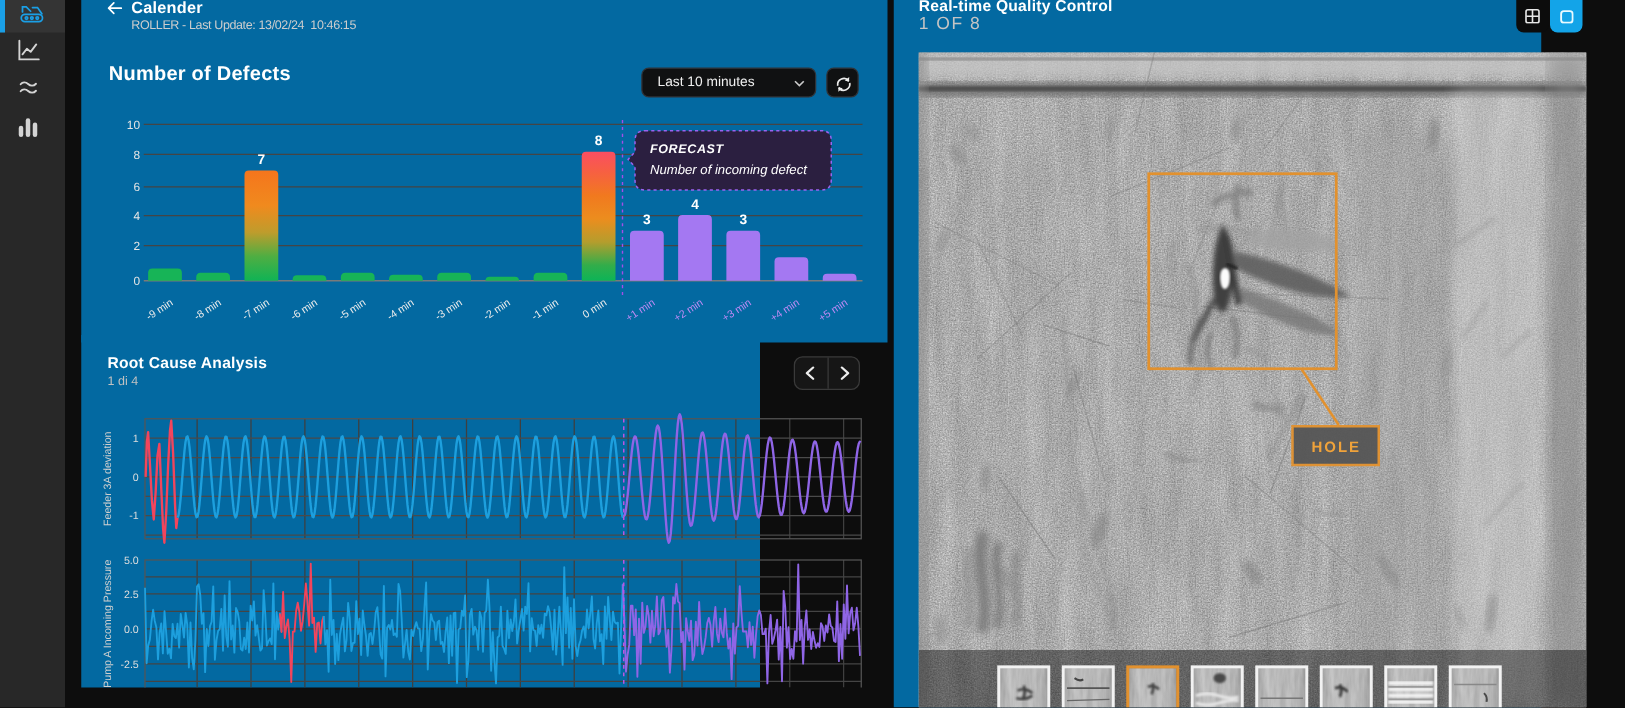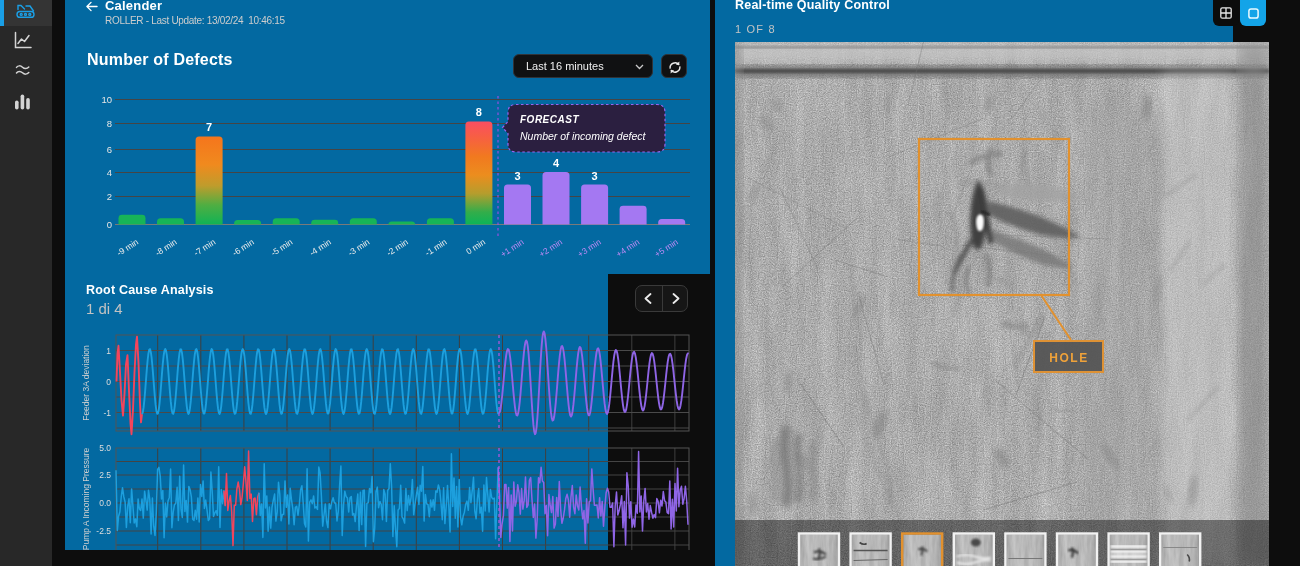--- a/index.html
+++ b/index.html
@@ -43,21 +43,21 @@
 
 <div class="panel" style="left:65px;top:0;width:645px;height:274px">
   <svg class="abs" style="left:20px;top:1px" width="13" height="11" viewBox="0 0 14 12">
     <path d="M13,6 H2 M6.5,1.5 L2,6 L6.5,10.5" stroke="#fff" stroke-width="1.5" fill="none" stroke-linecap="round" stroke-linejoin="round"></path>
   </svg>
   <div class="abs" style="left:40px;top:-2px;font-size:13px;font-weight:bold;color:#fff;letter-spacing:.2px">Calender</div>
   <div class="abs" style="left:40px;top:15px;font-size:10px;color:#cdcdcd;letter-spacing:-0.3px">ROLLER - Last Update: 13/02/24&nbsp; 10:46:15</div>
   <div class="abs" style="left:22px;top:51px;font-size:16px;font-weight:bold;color:#fff;letter-spacing:.2px">Number of Defects</div>
 
   <div class="abs" style="left:448px;top:54px;width:140px;height:24px;background:#101112;border:1px solid #303338;border-radius:6px">
-    <div class="abs" style="left:12px;top:5px;font-size:11px;color:#f0f0f0">Last 16 minutes</div>
+    <div class="abs" style="left:12px;top:5px;font-size:11px;color:#f0f0f0">Last 10 minutes</div>
     <svg class="abs" style="left:121px;top:9px" width="9" height="6" viewBox="0 0 9 6">
           <path d="M1,1 L4.5,4.5 L8,1" stroke="#cacaca" stroke-width="1.3" fill="none"></path>
         </svg>
   </div>
   <div class="abs" style="left:596px;top:54px;width:26px;height:24px;background:#101112;border:1px solid #303338;border-radius:6px">
     <svg class="abs" style="left:6px;top:4.5px" width="14" height="15" viewBox="0 0 14 15">
       <g stroke="#ececec" stroke-width="1.4" fill="none">
         <path d="M2.2,8.6 A4.9,4.9 0 0 1 11,4.9"></path>
         <path d="M11.8,6.4 A4.9,4.9 0 0 1 3,10.1"></path>
       </g>
@@ -134,21 +134,21 @@
         <text text-anchor="end" transform="translate(613.7,243.5) rotate(-33)" font-size="8.5" fill="#bd8af5">+5 min</text>
     <line x1="433" y1="96" x2="433" y2="237" stroke="#a44de8" stroke-width="1.1" stroke-dasharray="2.5,3"></line>
     <path d="M451,104.5 H592 Q600,104.5 600,112.5 V144 Q600,152 592,152 H451 Q443,152 443,144 V133.5 L437.5,127.5 L443,121.5 V112.5 Q443,104.5 451,104.5 Z" fill="#2b1f40" stroke="#9a63ef" stroke-width="1.2" stroke-dasharray="2.5,2.5"></path>
     <text x="455" y="122.5" font-size="10" font-weight="bold" font-style="italic" fill="#fff" letter-spacing="0.5">FORECAST</text>
     <text x="455" y="139.5" font-size="10.5" font-style="italic" fill="#fff">Number of incoming defect</text>
   </svg>
 </div>
 
 <div class="panel" style="left:65px;top:268px;width:543px;height:282px">
   <div class="abs" style="left:21px;top:15px;font-size:12.5px;font-weight:bold;color:#fff;letter-spacing:.2px">Root Cause Analysis</div>
-  <div class="abs" style="left:21px;top:32px;font-size:15px;color:#c2c2c2">1 di 4</div>
+  <div class="abs" style="left:21px;top:32px;font-size:10px;color:#c2c2c2">1 di 4</div>
   <div class="abs" style="left:570px;top:17px;width:53px;height:27px;background:#161616;border:1px solid #3a3a3a;border-radius:7px">
     <div class="abs" style="left:26px;top:0;width:1px;height:25px;background:#3a3a3a"></div>
     <svg class="abs" style="left:8px;top:7px" width="8" height="11" viewBox="0 0 8 11">
           <path d="M6.5,1 L1.5,5.5 L6.5,10" stroke="#ececec" stroke-width="1.8" fill="none" stroke-linecap="round" stroke-linejoin="round"></path>
         </svg>
     <svg class="abs" style="left:36px;top:7px" width="8" height="11" viewBox="0 0 8 11">
           <path d="M1.5,1 L6.5,5.5 L1.5,10" stroke="#ececec" stroke-width="1.8" fill="none" stroke-linecap="round" stroke-linejoin="round"></path>
         </svg>
   </div>
   <svg class="abs" style="left:0;top:0" width="645" height="282" viewBox="0 0 645 282">
@@ -213,21 +213,21 @@
       <polyline points="194.0,224.8 195.3,247.5 196.6,236.1 197.9,269.4 199.2,195.8 200.5,240.0 201.8,227.9 203.1,263.2 204.4,239.1 205.7,260.1 207.0,239.4 208.3,232.1 209.6,226.1 210.9,253.1 212.2,244.0 213.5,214.3 214.8,226.4 216.1,252.8 217.4,246.4 218.7,246.2 220.0,212.9 221.3,239.3 222.6,226.9 223.9,256.0 225.2,220.3 226.5,231.8 227.8,240.8 229.1,256.7 230.4,239.4 231.7,238.3 233.0,247.2 234.3,237.0 235.6,221.8 236.9,217.8 238.2,235.0 239.5,255.6 240.8,258.9 242.1,200.8 243.4,273.1 244.7,234.2 246.0,231.9 247.3,235.7 248.6,227.9 249.9,240.1 251.2,238.7 252.5,241.4 253.8,199.1 255.1,205.0 256.4,228.2 257.7,258.1 259.0,247.0 260.3,235.9 261.6,253.7 262.9,259.6 264.2,235.7 265.5,240.8 266.8,233.9 268.1,229.7 269.4,234.9 270.7,235.0 272.0,252.9 273.3,243.3 274.6,217.7 275.9,198.0 277.2,267.6 278.5,237.6 279.8,223.3 281.1,228.4 282.4,229.9 283.7,244.0 285.0,229.8 286.3,228.5 287.6,247.1 288.9,245.5 290.2,253.6 291.5,237.6 292.8,226.0 294.1,262.5 295.4,224.3 296.7,256.6 298.0,222.5 299.3,222.1 300.6,278.4 301.9,235.4 303.2,234.8 304.5,220.5 305.8,224.7 307.1,208.4 308.4,273.7 309.7,260.5 311.0,223.8 312.3,219.1 313.6,239.7 314.9,233.4 316.2,236.2 317.5,251.8 318.8,221.6 320.1,226.2 321.4,253.4 322.7,222.3 324.0,220.7 325.3,195.8 326.6,218.5 327.9,268.6 329.2,237.8 330.5,260.8 331.8,278.7 333.1,242.0 334.4,240.6 335.7,217.3 337.0,248.8 338.3,250.9 339.6,255.1 340.9,220.5 342.2,242.6 343.5,227.6 344.8,236.9 346.1,229.1 347.4,211.5 348.7,246.8 350.0,236.2 351.3,227.6 352.6,219.2 353.9,236.5 355.2,217.3 356.5,223.2 357.8,198.6 359.1,253.1 360.4,226.5 361.7,235.9 363.0,236.6 364.3,248.7 365.6,232.1 366.9,239.0 368.2,231.8 369.5,242.3 370.8,222.9 372.1,224.2 373.4,216.9 374.7,221.6 376.0,235.2 377.3,251.7 378.6,219.7 379.9,255.6 381.2,238.6 382.5,217.4 383.8,238.6 385.1,263.9 386.4,185.7 387.7,238.5 389.0,209.9 390.3,250.2 391.6,218.4 392.9,259.0 394.2,211.4 395.5,248.7 396.8,256.8 398.1,248.3 399.4,244.2 400.7,236.3 402.0,233.1 403.3,242.3 404.6,219.6 405.9,234.8 407.2,222.9 408.5,209.2 409.8,243.2 411.1,250.8 412.4,230.6 413.7,220.4 415.0,245.1 416.3,239.3 417.6,263.2 418.9,217.1 420.2,243.0 421.5,209.5 422.8,227.0 424.1,244.0 425.4,221.4 426.7,229.5 428.0,230.9 429.3,230.1 430.6,270.8 431.9,234.4 433.2,199.5 434.5,228.7" stroke="#1d9fdd"></polyline>
       <polyline points="433.2,199.5 434.5,228.7 435.8,269.4 437.1,255.8 438.4,247.7 439.7,216.6 441.0,216.6 442.3,240.1 443.6,219.5 444.9,273.4 446.2,227.0 447.5,263.0 448.8,214.1 450.1,238.3 451.4,233.2 452.7,216.7 454.0,224.6 455.3,246.1 456.6,220.6 457.9,241.1 459.2,232.4 460.5,209.1 461.8,239.5 463.1,237.0 464.4,212.4 465.7,209.6 467.0,231.7 468.3,249.5 469.6,236.0 470.9,270.1 472.2,251.1 473.5,209.7 474.8,214.8 476.1,199.2 477.4,213.1 478.7,214.5 480.0,245.7 481.3,237.5 482.6,267.7 483.9,226.5 485.2,236.9 486.5,244.6 487.8,228.5 489.1,260.1 490.4,256.0 491.7,229.4 493.0,248.5 494.3,213.5 495.6,240.7 496.9,255.2 498.2,250.3 499.5,241.9 500.8,230.4 502.1,226.3 503.4,232.0 504.7,249.3 506.0,228.8 507.3,217.6 508.6,239.1 509.9,245.7 511.2,226.9 512.5,238.1 513.8,241.9 515.1,219.0 516.4,238.1 517.7,250.8 519.0,242.6 520.3,275.3 521.6,230.7 522.9,254.9 524.2,233.9 525.5,232.7 526.8,200.9 528.1,221.5 529.4,237.2 530.7,237.2 532.0,237.1 533.3,249.9 534.6,229.8 535.9,247.9 537.2,233.4 538.5,258.2 539.8,239.6 541.1,225.0 542.4,220.3 543.7,224.0 545.0,239.3 546.3,239.3 547.6,235.0 548.9,278.7 550.2,237.7 551.5,224.0 552.8,247.0 554.1,242.8 555.4,236.4 556.7,227.7 558.0,259.7 559.3,233.5 560.6,277.0 561.9,204.7 563.2,217.8 564.5,250.1 565.8,233.8 567.1,259.2 568.4,251.1 569.7,259.0 571.0,236.9 572.3,245.2 573.6,183.5 574.9,244.0 576.2,227.9 577.5,262.9 578.8,233.4 580.1,220.4 581.4,243.9 582.7,235.5 584.0,251.2 585.3,237.6 586.6,244.4 587.9,250.2 589.2,246.6 590.5,249.6 591.8,230.5 593.1,233.4 594.4,244.8 595.7,232.3 597.0,238.0 598.3,223.6 599.6,232.7 600.9,234.1 602.2,244.7 603.5,245.6 604.8,213.1 606.1,260.9 607.4,231.2 608.7,259.0 610.0,215.5 611.3,243.0 612.6,200.3 613.9,238.7 615.2,222.2 616.5,218.2 617.8,236.3 619.1,230.6 620.4,218.2 621.7,233.1 623.0,256.7" stroke="#8f65e6"></polyline>
     </g>
     <line x1="434" y1="67" x2="434" y2="163" stroke="#bb55e0" stroke-width="1.2" stroke-dasharray="3,3"></line>
     <line x1="434" y1="180" x2="434" y2="282" stroke="#bb55e0" stroke-width="1.2" stroke-dasharray="3,3"></line>
   </svg>
 </div>
 
 <div class="panel" style="left:715px;top:0;width:518px;height:566px">
   <div class="abs" style="left:20px;top:-2px;font-size:12.5px;font-weight:bold;color:#fff;letter-spacing:.2px">Real-time Quality Control</div>
-  <div class="abs" style="left:20px;top:23px;font-size:11px;color:#c4c4c4;letter-spacing:1.2px">1 OF 8</div>
+  <div class="abs" style="left:20px;top:10px;font-size:14px;color:#c4c4c4;letter-spacing:1.2px">1 OF 8</div>
   <div class="abs" style="left:498px;top:0;width:26px;height:26px;background:#0c0c0c;border-radius:0 0 6px 6px">
     <svg class="abs" style="left:7px;top:7px" width="12" height="12" viewBox="0 0 12 12">
       <rect x="0.8" y="0.8" width="10.4" height="10.4" rx="1.5" stroke="#e8e8e8" stroke-width="1.3" fill="none"></rect>
       <path d="M6,1 V11 M1,6 H11" stroke="#e8e8e8" stroke-width="1.3"></path>
     </svg>
   </div>
   <div class="abs" style="left:525px;top:0;width:26px;height:26px;background:#13a4e8;border-radius:0 0 6px 6px">
     <svg class="abs" style="left:8px;top:8px" width="11" height="11" viewBox="0 0 11 11">
       <rect x="0.9" y="0.9" width="9.2" height="9.2" rx="2.2" stroke="#eafaff" stroke-width="1.5" fill="none"></rect>
     </svg>

